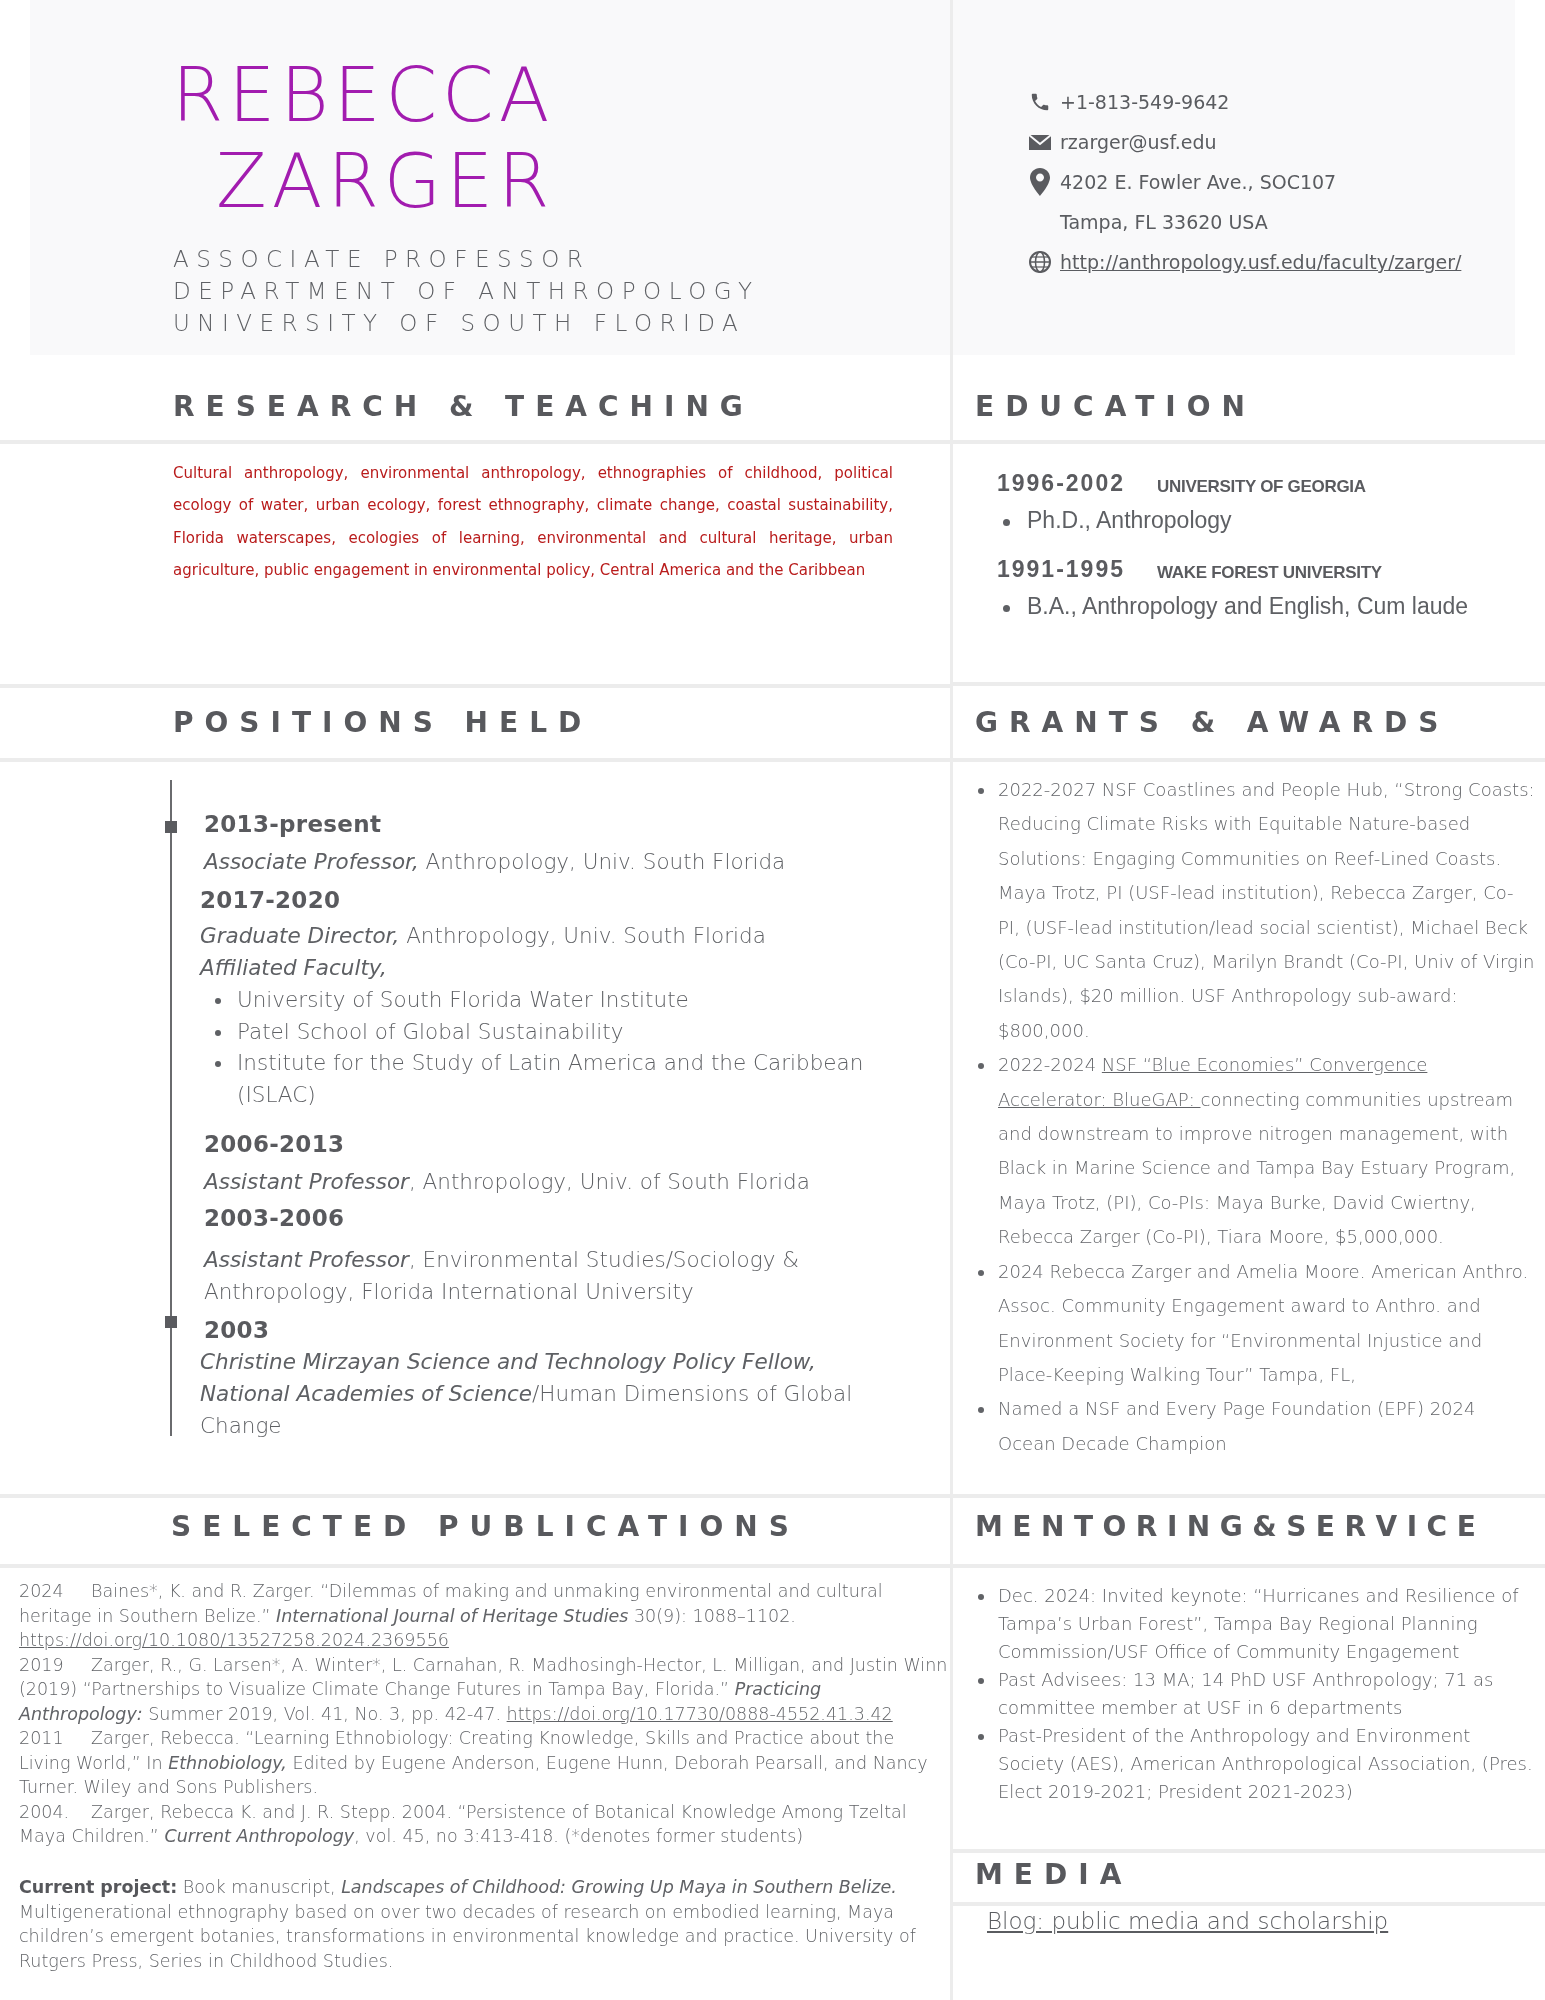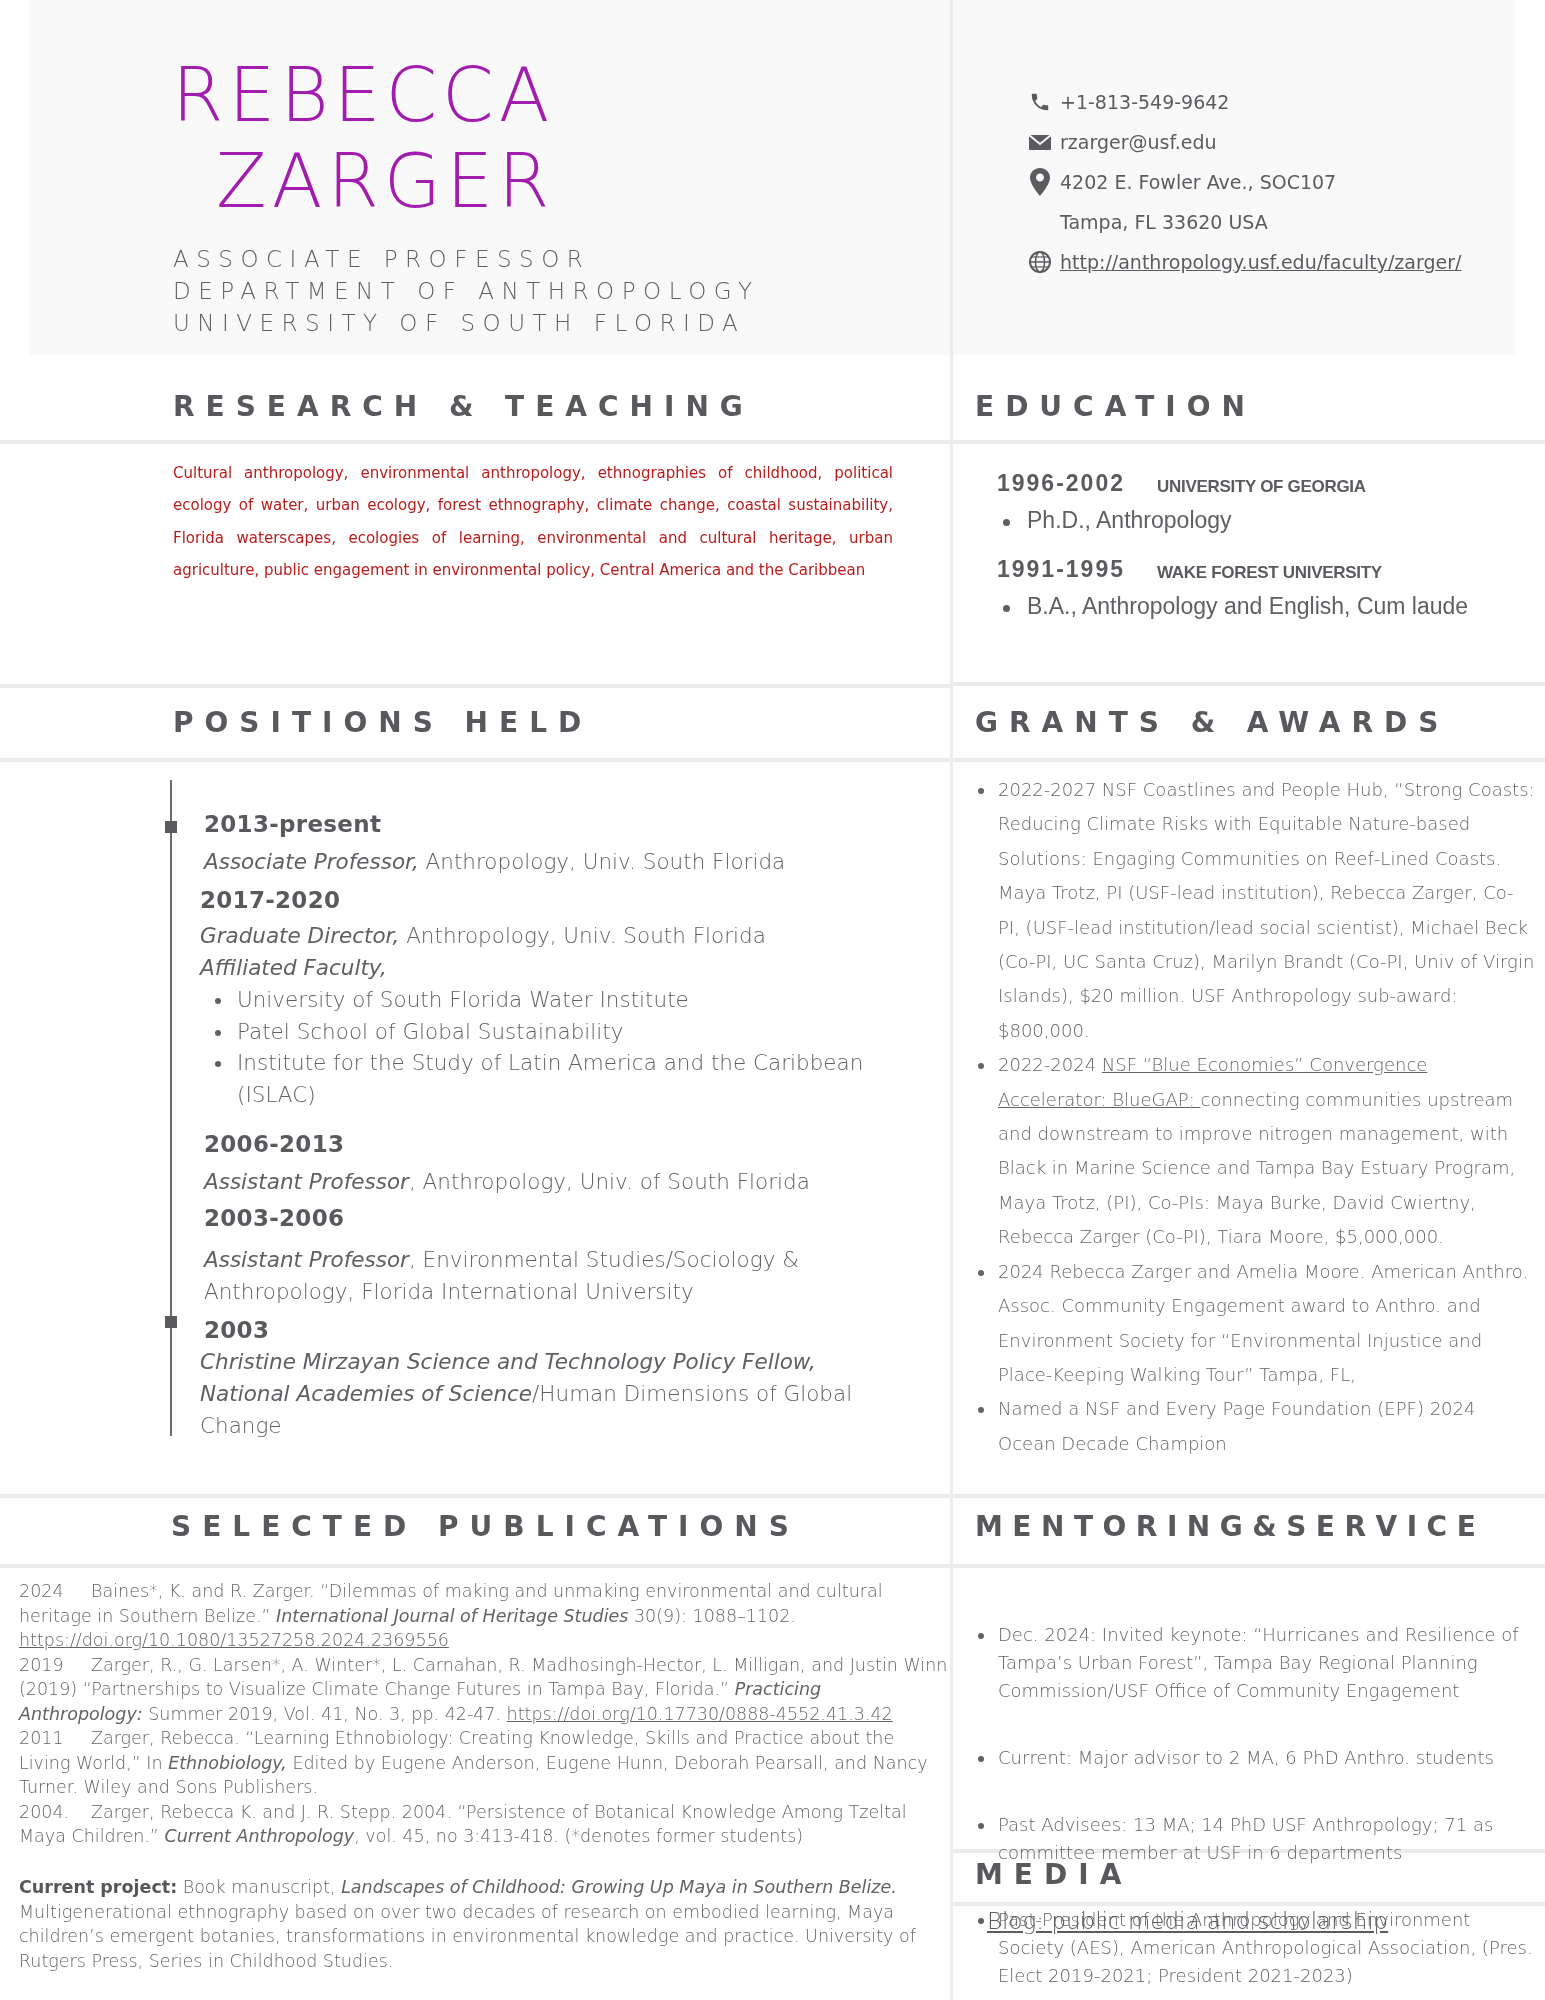--- a/index.html
+++ b/index.html
@@ -54,21 +54,21 @@
   .pubs { left: 19px; top: 1579px; width: 930px; font-size: 17.5px; line-height: 24.5px; color: #616367; font-weight: 300; }
   .pubs i { font-style: italic; text-align: right; }
   .pubs a { color: #616367; text-decoration: underline; }
   .pubs .yr { display: inline-block; width: 72px; }
   .current { left: 19px; top: 1875px; width: 920px; font-size: 17.5px; line-height: 24.5px; color: #616367; font-weight: 300; }
   .current b { font-weight: bold; color: #56575b; }
   .current i { font-style: italic; }
 
   .mentoring { left: 975px; top: 1582px; width: 565px; font-size: 18px; line-height: 28px; color: #606266; font-weight: 300; }
   .mentoring ul { list-style: none; }
-  .mentoring li { position: relative; padding-left: 23px; margin-top: 39px; }
+  .mentoring li { position: relative; padding-left: 23px; }
   .mentoring li::before { content: ""; position: absolute; left: 3px; top: 12px; width: 6px; height: 6px; border-radius: 50%; background: #606266; }
 
   .media-link { left: 987px; top: 1908px; font-size: 23px; color: #5a5c60; text-decoration: underline; font-weight: 300; }
 </style>
 </head>
 <body>
 
 <div class="abs header-band"></div>
 <div class="abs vdivider"></div>
 
@@ -209,19 +209,18 @@
   <div><span class="yr">2004.</span><span>Zarger, Rebecca K. and J. R. Stepp. 2004. “Persistence of Botanical Knowledge Among Tzeltal Maya Children.” </span><i>Current Anthropology</i><span>, vol. 45, no 3:413-418.   (*denotes former students)</span></div>
 </div>
 
 <div class="abs current">
   <b>Current project:</b><span> Book manuscript, </span><i>Landscapes of Childhood: Growing Up Maya in Southern Belize.</i><span> Multigenerational ethnography based on over two decades of research on embodied learning, Maya children’s emergent botanies, transformations in environmental knowledge and practice.  University of Rutgers Press, Series in Childhood Studies.</span>
 </div>
 
 <div class="abs mentoring">
   <ul>
     <li>Dec. 2024: Invited keynote: “Hurricanes and Resilience of Tampa’s Urban Forest”, Tampa Bay Regional Planning Commission/USF Office of Community Engagement</li>
-    <li>Current: Major advisor to 2 MA, 6 PhD Anthro. students</li>
     <li>Past Advisees: 13 MA; 14 PhD USF Anthropology; 71 as committee member at USF in 6 departments</li>
     <li>Past-President of the Anthropology and Environment Society (AES), American Anthropological Association, (Pres. Elect 2019-2021; President 2021-2023)</li>
   </ul>
 </div>
 
 <a class="abs media-link" href="#">Blog: public media and scholarship</a>
 
 </body></html>

